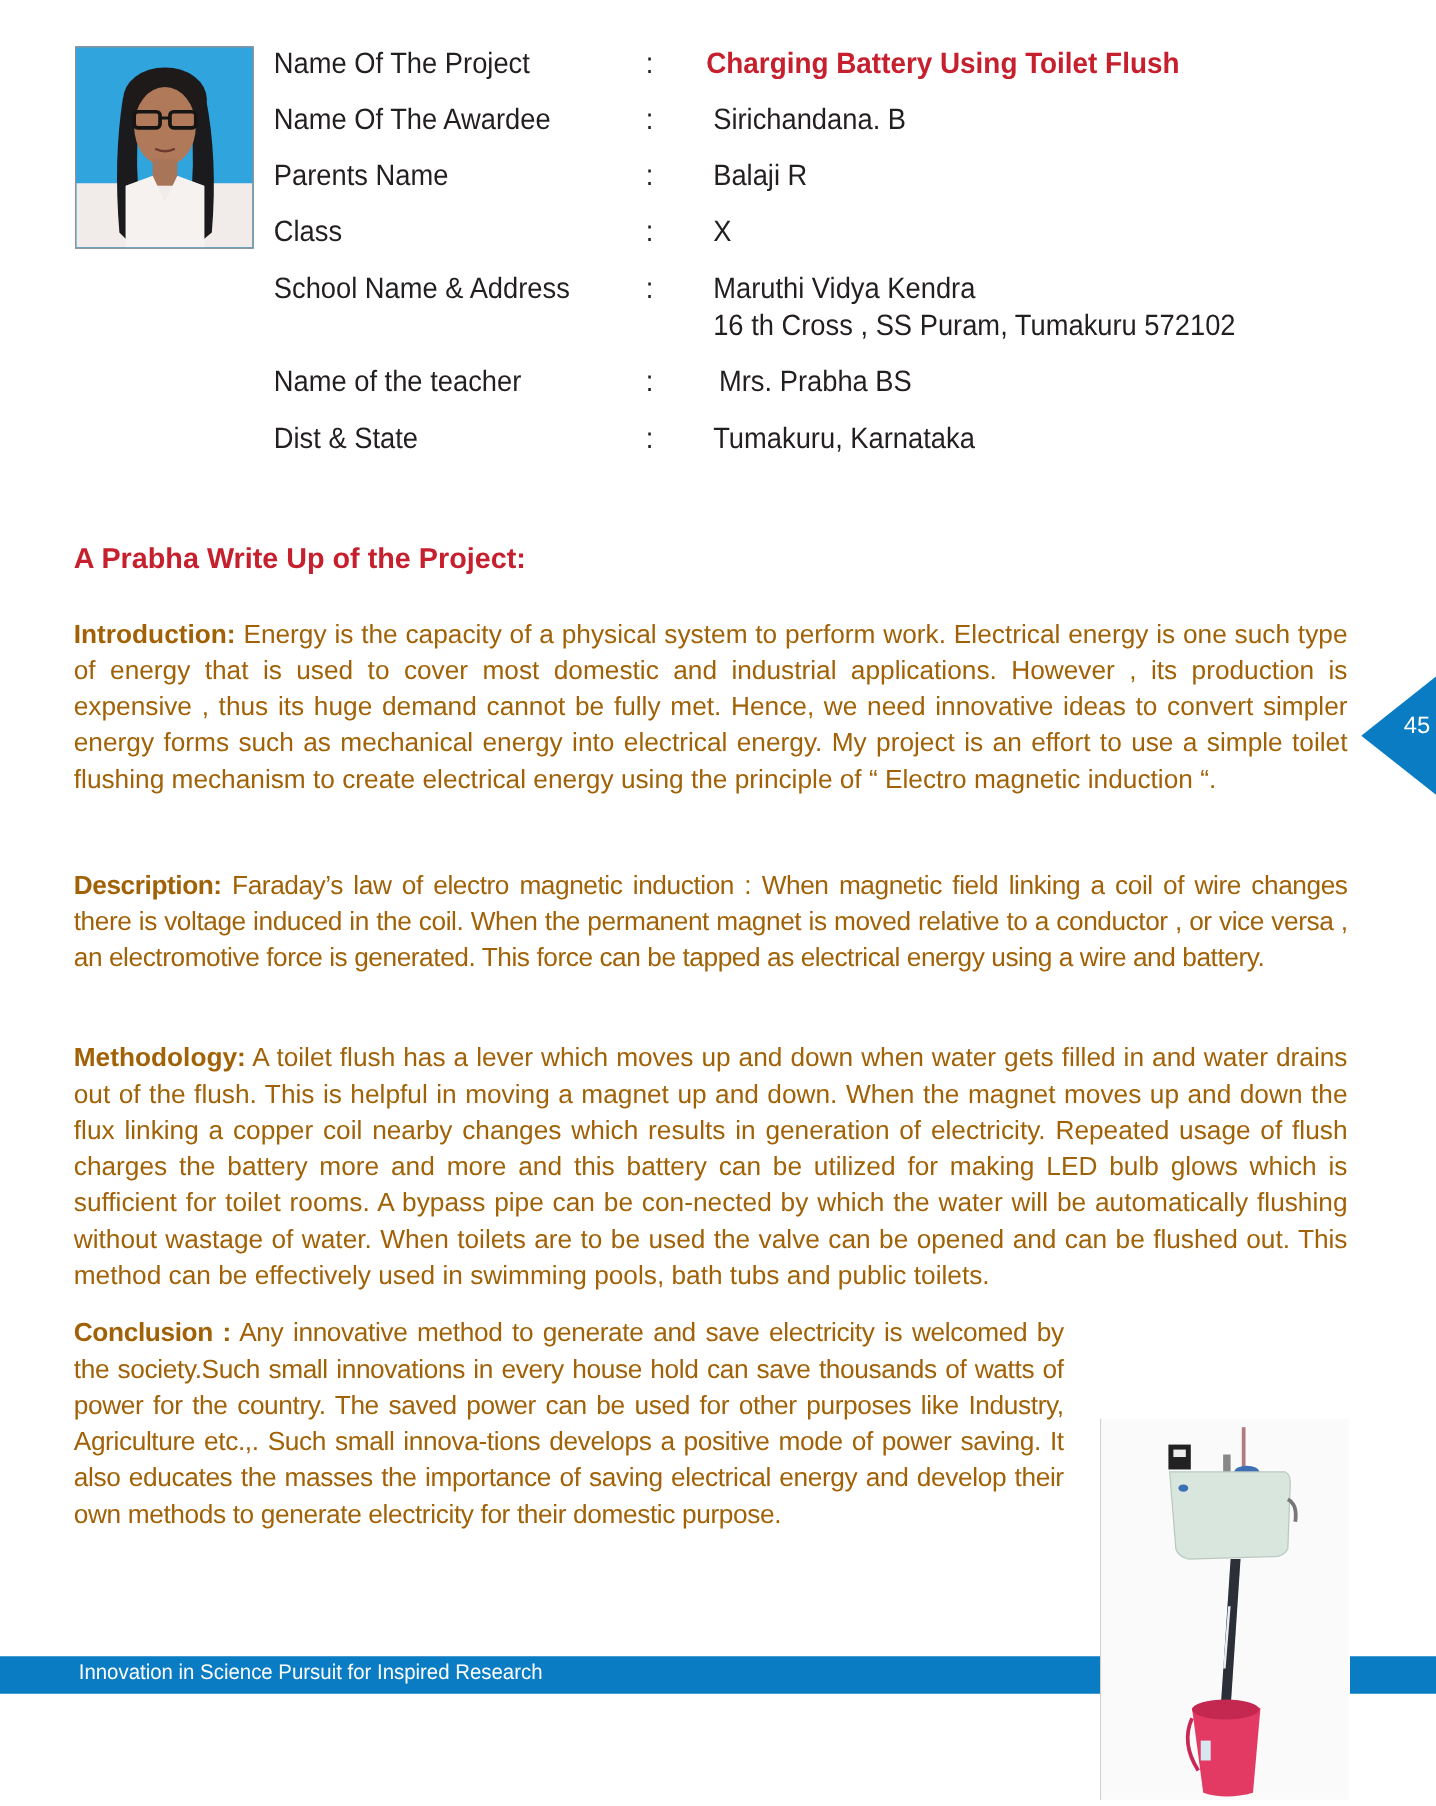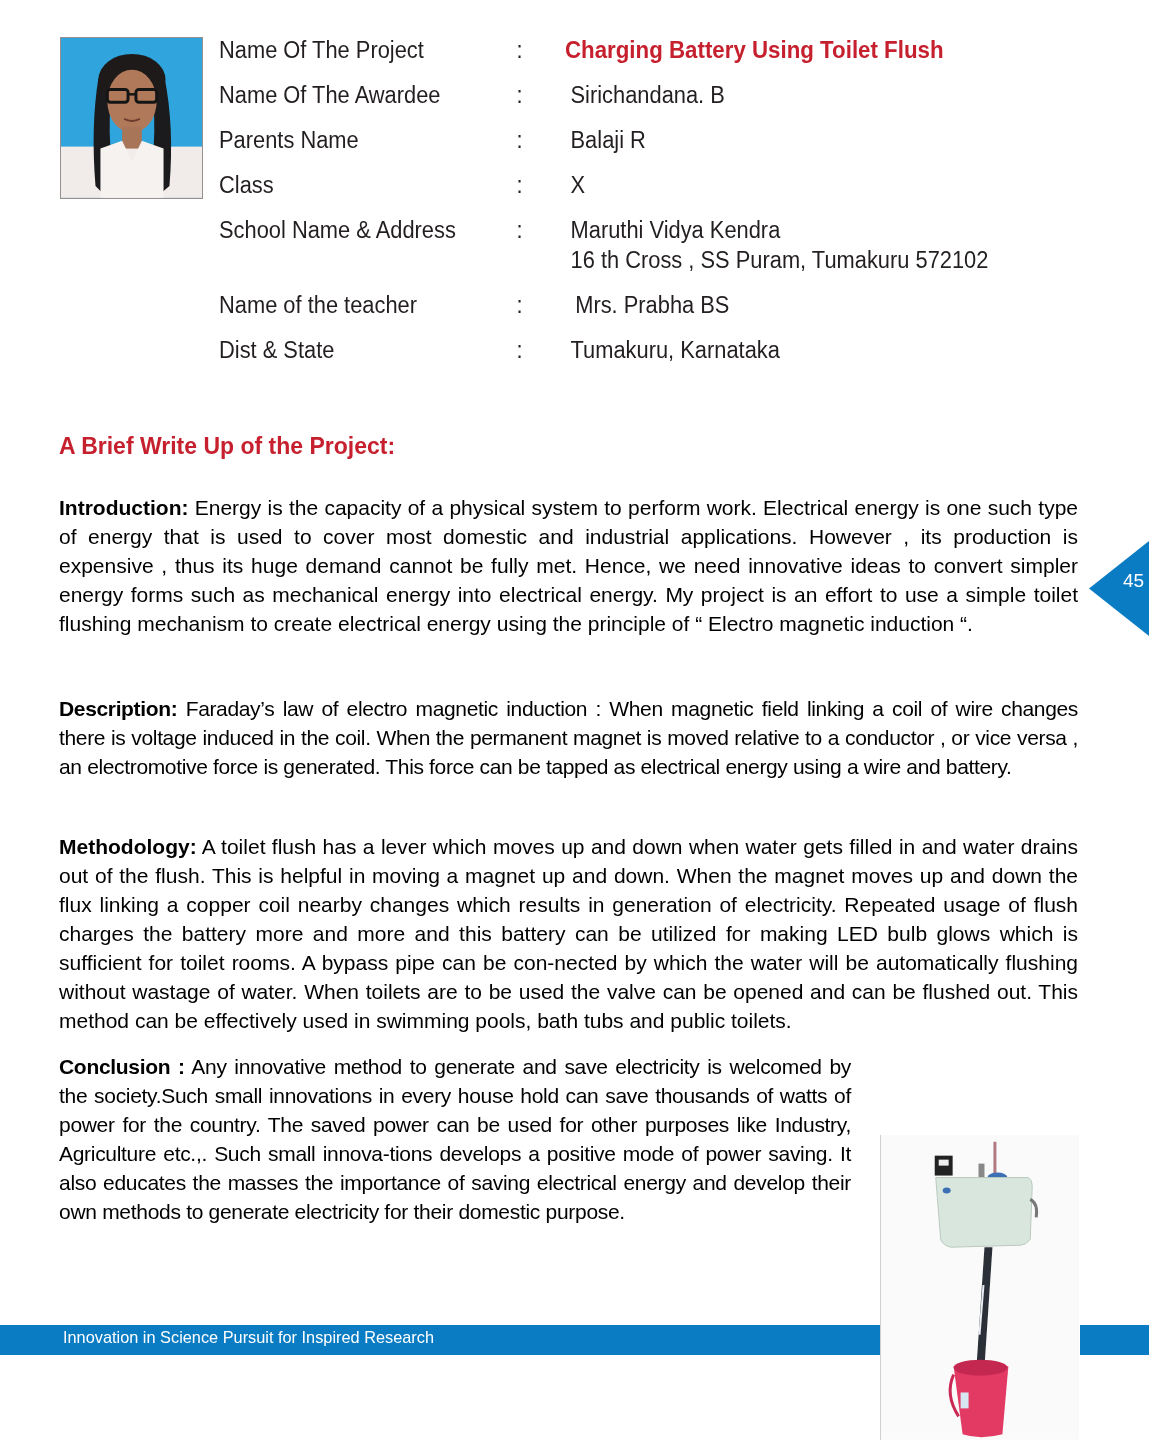--- a/index.html
+++ b/index.html
@@ -74,21 +74,21 @@
     }
 
     
     .para {
       position: absolute;
       left: 59px;
       width: 1019px;
       font-size: 21px;
       line-height: 29px;
       text-align: justify;
-      color: #000000;
+      color: #a16207;
     }
     .para .lead { font-weight: bold; }
 
     #p-intro { top: 493px; }
     #p-desc  { top: 694px; letter-spacing: -0.35px; word-spacing: 0px; }
     #p-meth  { top: 832px; }
     #p-concl {
       top: 1052px;
       width: 792px;
       letter-spacing: -0.3px;
@@ -217,21 +217,21 @@
   <span class="info-colon">:</span>
   <span class="info-value" style="left:383px;">Mrs. Prabha BS</span>
 </div>
 
 <div class="info-row" style="top:335px;">
   <span class="info-label">Dist &amp; State</span>
   <span class="info-colon">:</span>
   <span class="info-value">Tumakuru, Karnataka</span>
 </div>
 
-<div class="section-heading">A Brief Write Up of the Project:</div>
+<div class="section-heading">A Prabha Write Up of the Project:</div>
 
 <p class="para" id="p-intro" style="margin:0;"><span class="lead">Introduction:</span><span> Energy is the capacity of a physical system to perform work. Electrical energy is one such  type of energy that is used to cover most domestic and industrial applications. However , its production is expensive , thus its huge demand cannot be fully met. Hence, we need innovative ideas to convert simpler energy forms such as mechanical energy into electrical energy. My project is an effort to use a simple toilet flushing mechanism to create electrical energy using the principle of “ Electro magnetic induction “.</span></p>
 
 <p class="para" id="p-desc" style="margin:0;"><span class="lead">Description:</span><span>  Faraday’s law of electro magnetic induction : When magnetic field linking a coil of wire changes there is voltage induced in the  coil. When the permanent magnet is moved relative to a conductor , or vice versa , an electromotive force is generated. This force can be tapped as electrical energy using  a wire and battery.</span></p>
 
 <p class="para" id="p-meth" style="margin:0;"><span class="lead">Methodology:</span><span> A toilet flush has a  lever which moves up and down when water gets filled in and water drains out of the flush. This is helpful in moving a magnet up and down. When the magnet moves up and down the flux linking a copper coil nearby changes which results in generation of electricity. Repeated usage of flush charges the battery more and more and this battery can be utilized for making LED bulb glows  which is sufficient for toilet rooms. A bypass pipe can be con-nected by which the water will be automatically flushing without wastage of water. When toilets are to be used the  valve can be opened and  can be flushed out. This method can be effectively used in swimming pools, bath tubs and public toilets.</span></p>
 
 <p class="para" id="p-concl" style="margin:0;"><span class="lead">Conclusion  :</span><span> Any innovative method to generate and save electricity is welcomed by the  society.Such small innovations in every house hold can save thousands of  watts of  power for the country. The saved power can be used for other purposes like Industry, Agriculture  etc.,. Such small innova-tions develops  a positive mode of power saving. It also educates the masses the importance of saving electrical energy and develop their own  methods to generate electricity for their  domestic purpose.</span></p>
 
 <div class="page-marker">

